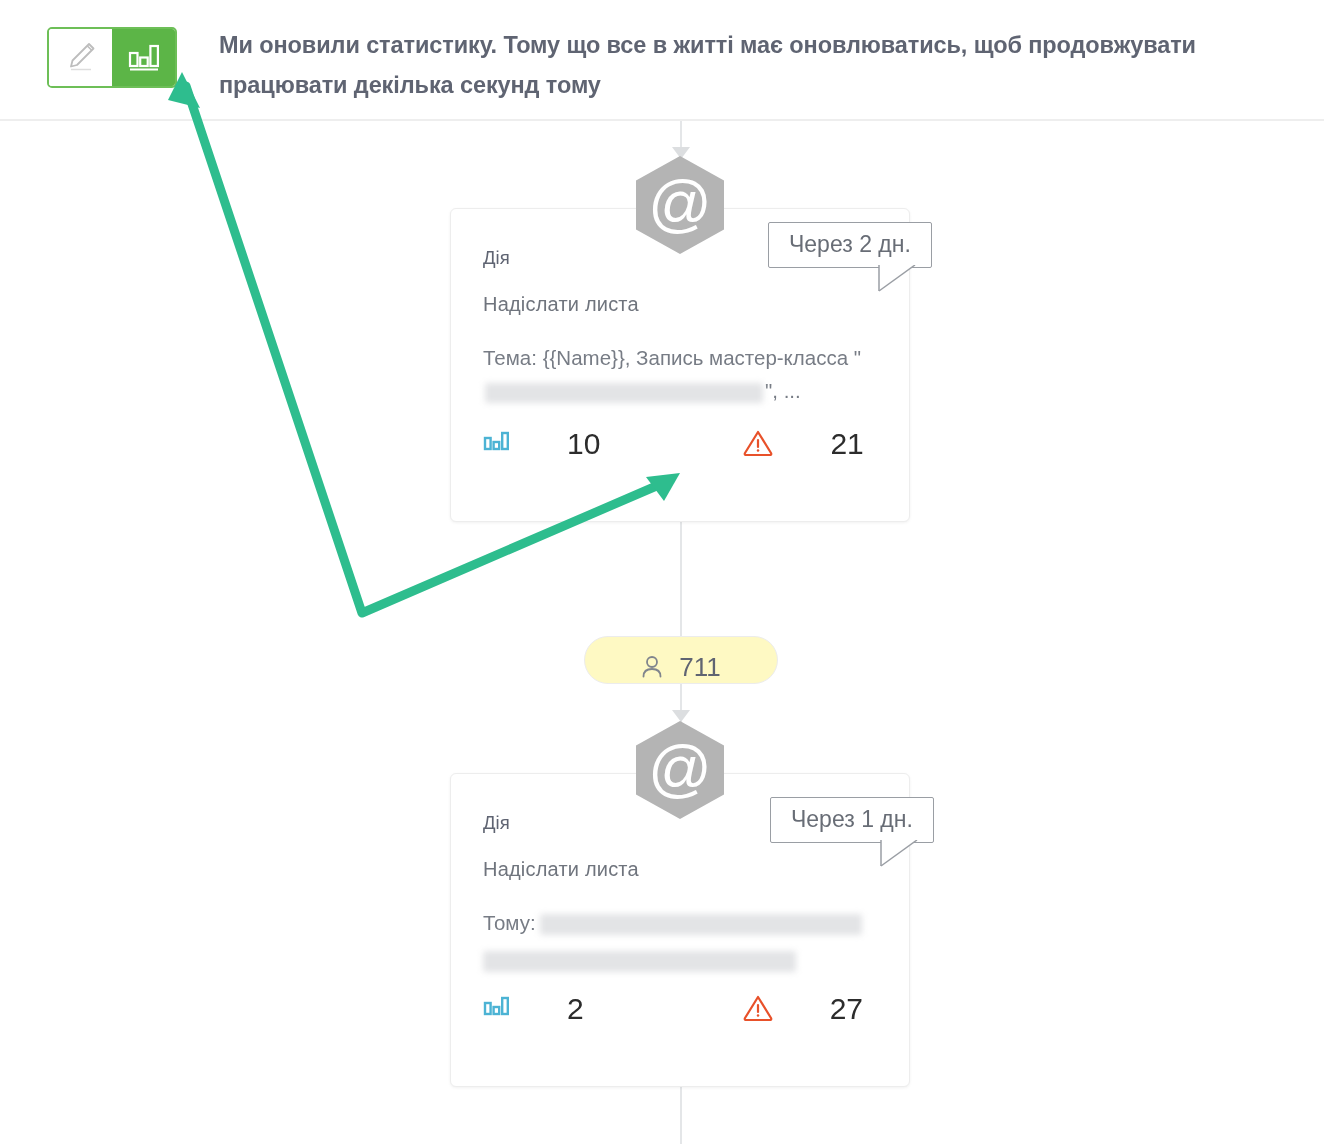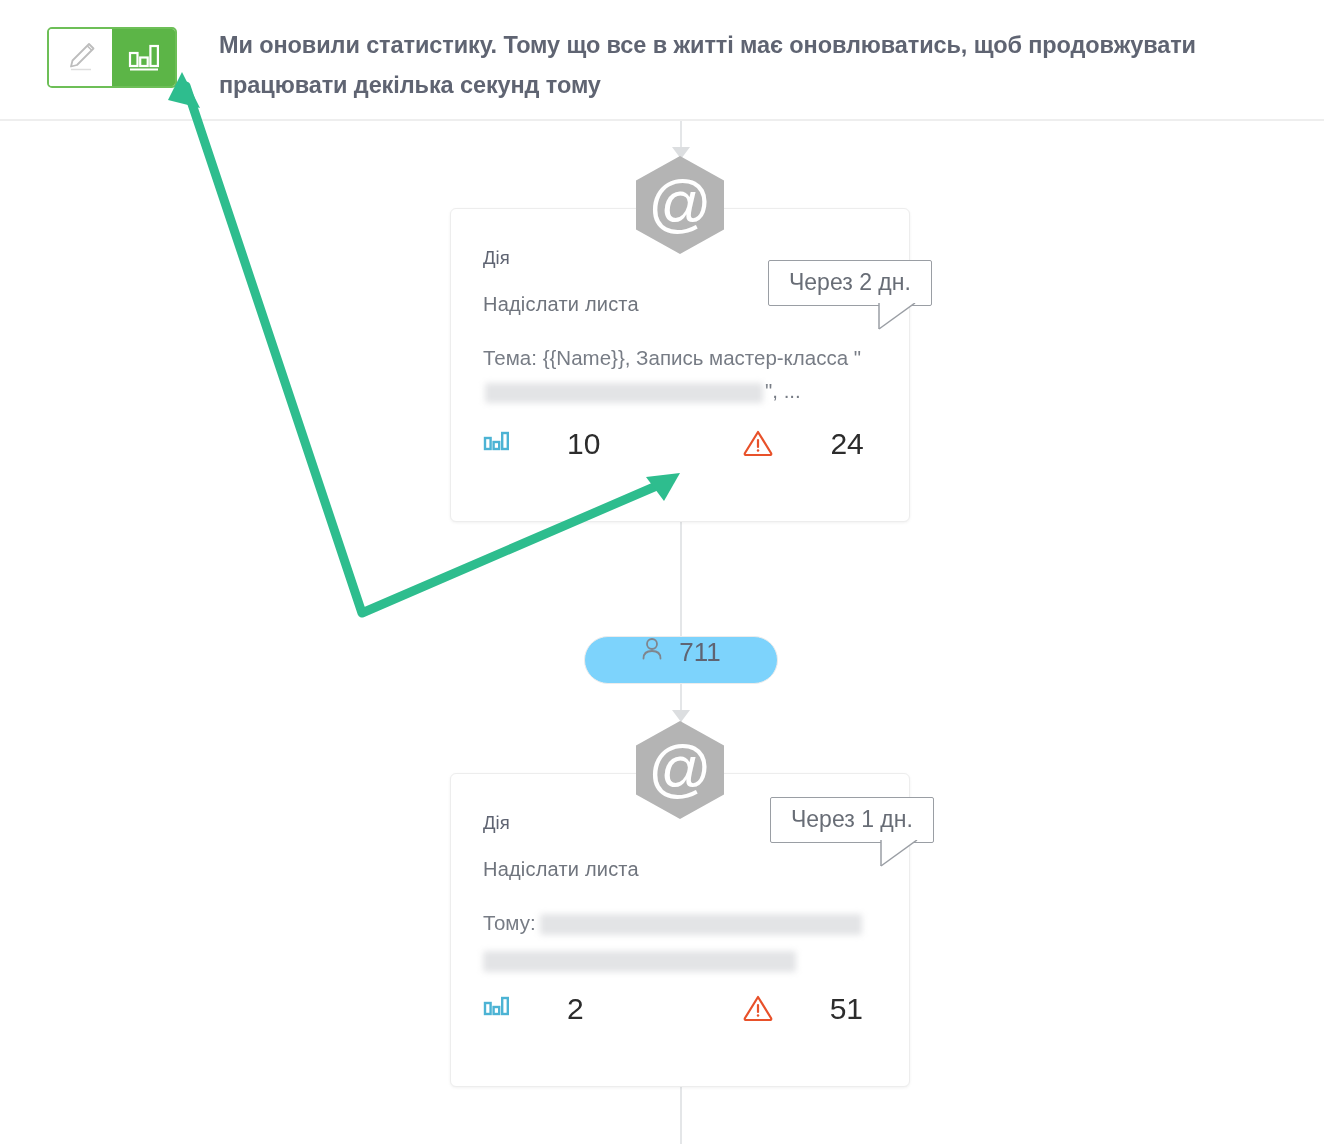--- a/index.html
+++ b/index.html
@@ -181,25 +181,25 @@
     right: 14px;
     bottom: -26px;
     width: 40px;
     height: 28px;
   }
 
   .pill {
     position: absolute;
     height: 48px;
     padding: 0 28px;
-    background: #7dd3fc;
+    background: #fef9c3;
     border: 1.5px solid #ececec;
     border-radius: 24px;
     display: flex;
-    align-items: flex-start;
+    align-items: flex-end;
     gap: 16px;
     z-index: 5;
   }
   .pill .count {
     font-size: 26px;
     color: #5f6472;
   }
 
   .annotation-layer {
     position: absolute;
@@ -274,26 +274,26 @@
         </div>
         <div class="stat-gap"></div>
         <div class="stat">
           <span>
             <svg width="32" height="29" viewBox="0 0 32 29">
               <path d="M16 4 L29 25 Q30 27 27.5 27 L4.5 27 Q2 27 3 25 Z" fill="none" stroke="#e8512a" stroke-width="2.2" stroke-linejoin="round"></path>
               <line x1="16" y1="12" x2="16" y2="19" stroke="#e8512a" stroke-width="2.2" stroke-linecap="round"></line>
               <circle cx="16" cy="22.6" r="1.25" fill="#e8512a"></circle>
             </svg>
           </span>
-          <span class="num">24</span>
+          <span class="num">21</span>
         </div>
       </div>
     </div>
 
-    <div class="tooltip" style="left:768px; top:101px;margin-top:38px;">
+    <div class="tooltip" style="left:768px; top:101px;">
       <span>Через 2 дн.</span>
       <span class="tail">
         <svg width="40" height="28" viewBox="0 0 40 28">
           <path d="M2 0 L38 0 L2 26 Z" fill="#ffffff" stroke="none"></path>
           <path d="M38 0 L2 26" stroke="#9a9ea4" stroke-width="1.5" fill="none"></path>
           <path d="M2 0 L2 26" stroke="#9a9ea4" stroke-width="1.5" fill="none"></path>
         </svg>
       </span>
     </div>
 
@@ -340,21 +340,21 @@
         </div>
         <div class="stat-gap" style="width:158px;"></div>
         <div class="stat">
           <span>
             <svg width="32" height="29" viewBox="0 0 32 29">
               <path d="M16 4 L29 25 Q30 27 27.5 27 L4.5 27 Q2 27 3 25 Z" fill="none" stroke="#e8512a" stroke-width="2.2" stroke-linejoin="round"></path>
               <line x1="16" y1="12" x2="16" y2="19" stroke="#e8512a" stroke-width="2.2" stroke-linecap="round"></line>
               <circle cx="16" cy="22.6" r="1.25" fill="#e8512a"></circle>
             </svg>
           </span>
-          <span class="num">51</span>
+          <span class="num">27</span>
         </div>
       </div>
     </div>
 
     <div class="tooltip" style="left:770px; top:667px;margin-top:9px;">
       <span>Через 1 дн.</span>
       <span class="tail">
         <svg width="40" height="28" viewBox="0 0 40 28">
           <path d="M2 0 L38 0 L2 26 Z" fill="#ffffff" stroke="none"></path>
           <path d="M38 0 L2 26" stroke="#9a9ea4" stroke-width="1.5" fill="none"></path>

